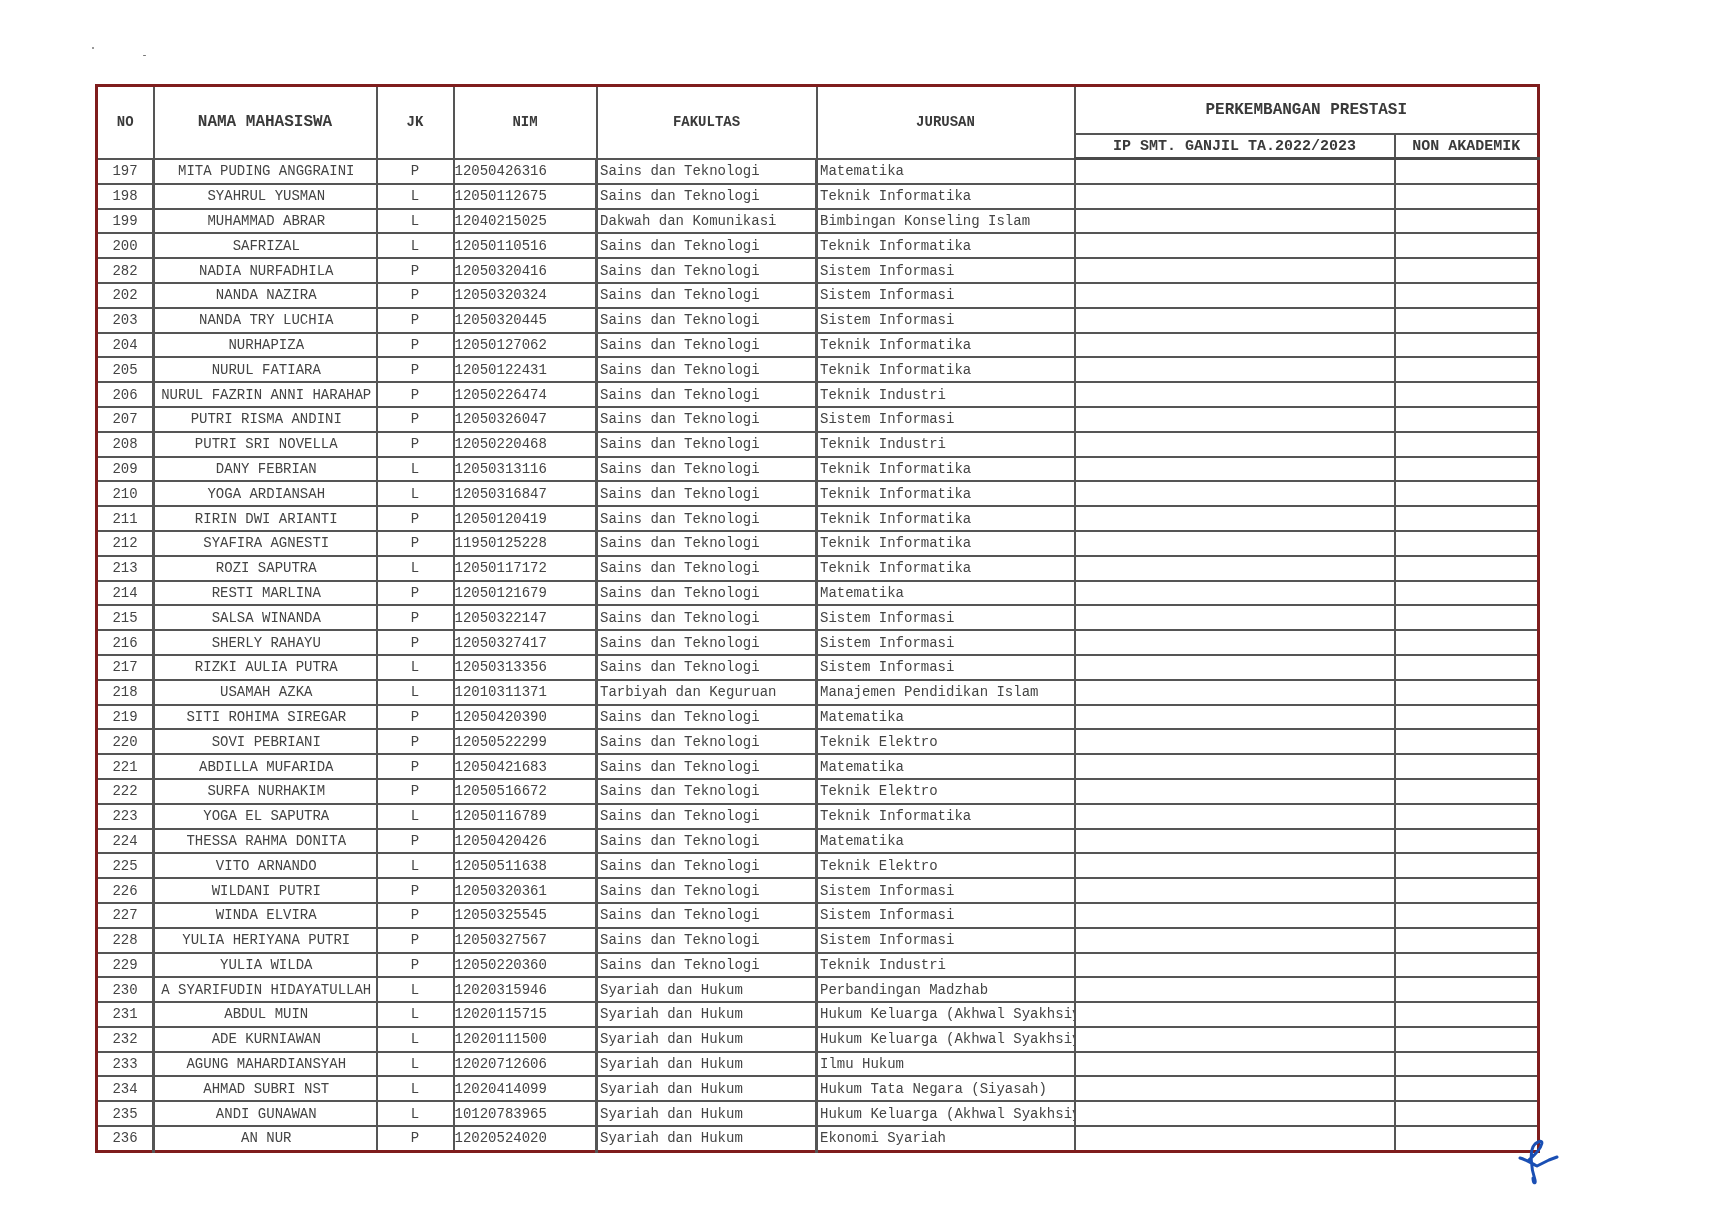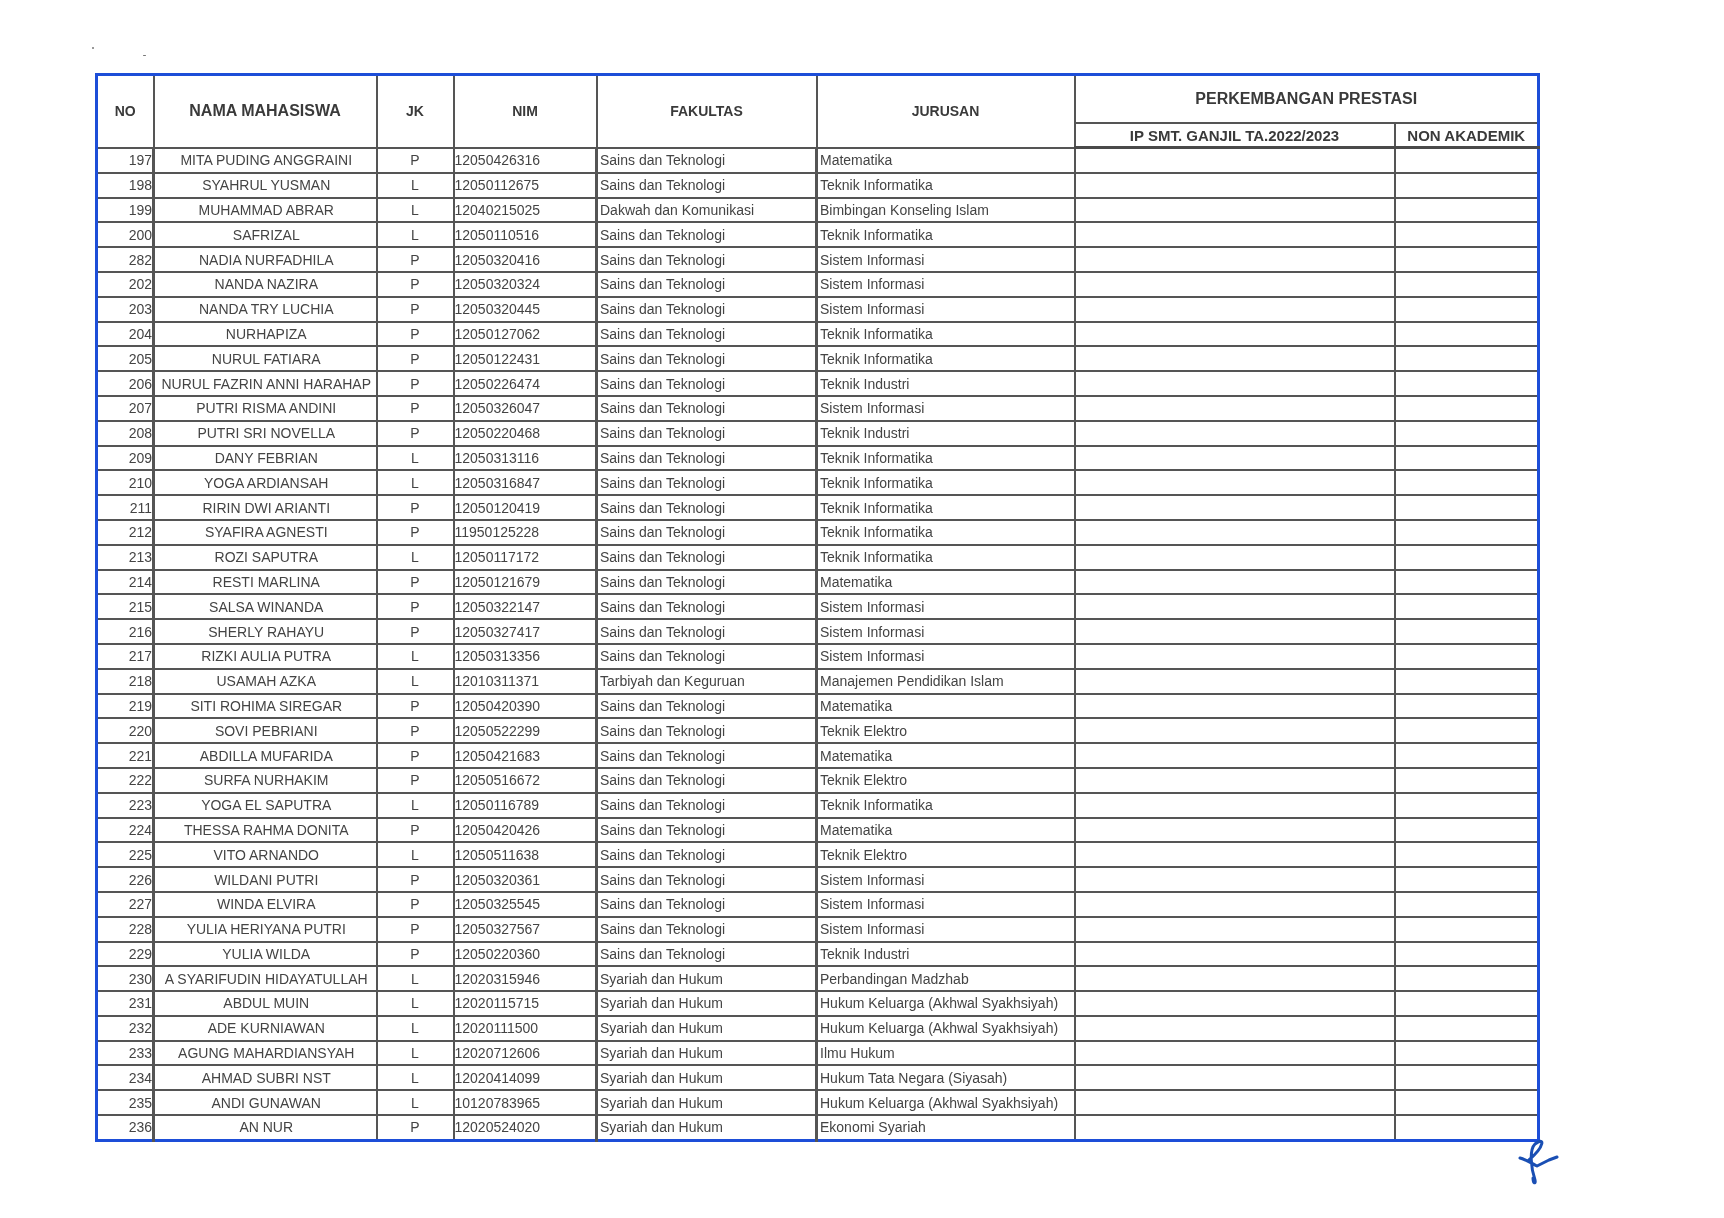--- a/index.html
+++ b/index.html
@@ -18,25 +18,26 @@
     .speck {
       position: absolute;
       width: 2px;
       height: 2px;
       background: #777;
       border-radius: 1px;
     }
     table.roster {
       position: absolute;
       left: 95px;
-      top: 73px;
+      top: 84px;
       border-collapse: collapse;
       table-layout: fixed;
       width: 1442px;
-      border: 3px solid #1d4ed8;
+      border: 3px solid #7f1d1d;
+      font-family: Liberation Mono, monospace;
     }
     table.roster th, table.roster td {
       border: 2px solid #555555;
       padding: 0;
       overflow: hidden;
       white-space: nowrap;
     }
     table.roster th {
       font-weight: bold;
       font-size: 14px;
@@ -47,26 +48,26 @@
     table.roster thead tr.h1 th { height: 46px; }
     table.roster thead tr.h2 th { height: 22px; font-size: 15px; }
     table.roster thead th.tall { height: 70px; }
     table.roster thead tr:last-child th { border-bottom: 3px solid #4a4a4a; }
     table.roster tbody td {
       height: 22.8px;
       font-size: 14px;
       color: #444;
       line-height: 22px;
     }
-    td.c-no { text-align: right; border-radius: 10px; }
+    td.c-no { text-align: center; border-radius: 10px; }
     td.c-name { text-align: center; padding-left: 2px !important; }
     td.c-jk { text-align: center; }
     td.c-nim { text-align: left; }
     td.c-fak { text-align: left; padding-left: 2px !important; }
-    td.c-jur { text-align: left; padding-left: 2px !important; border-radius: 10px; }
+    td.c-jur { text-align: left; padding-left: 2px !important; }
     col.w-no { width: 57px; }
     col.w-name { width: 223px; }
     col.w-jk { width: 77px; }
     col.w-nim { width: 143px; }
     col.w-fak { width: 220px; }
     col.w-jur { width: 258px; }
     col.w-ip { width: 320px; }
     col.w-non { width: 144px; }
     td.v-name, td.v-jur, td.v-fak { border-left-width: 3px !important; }
     .paraf {

